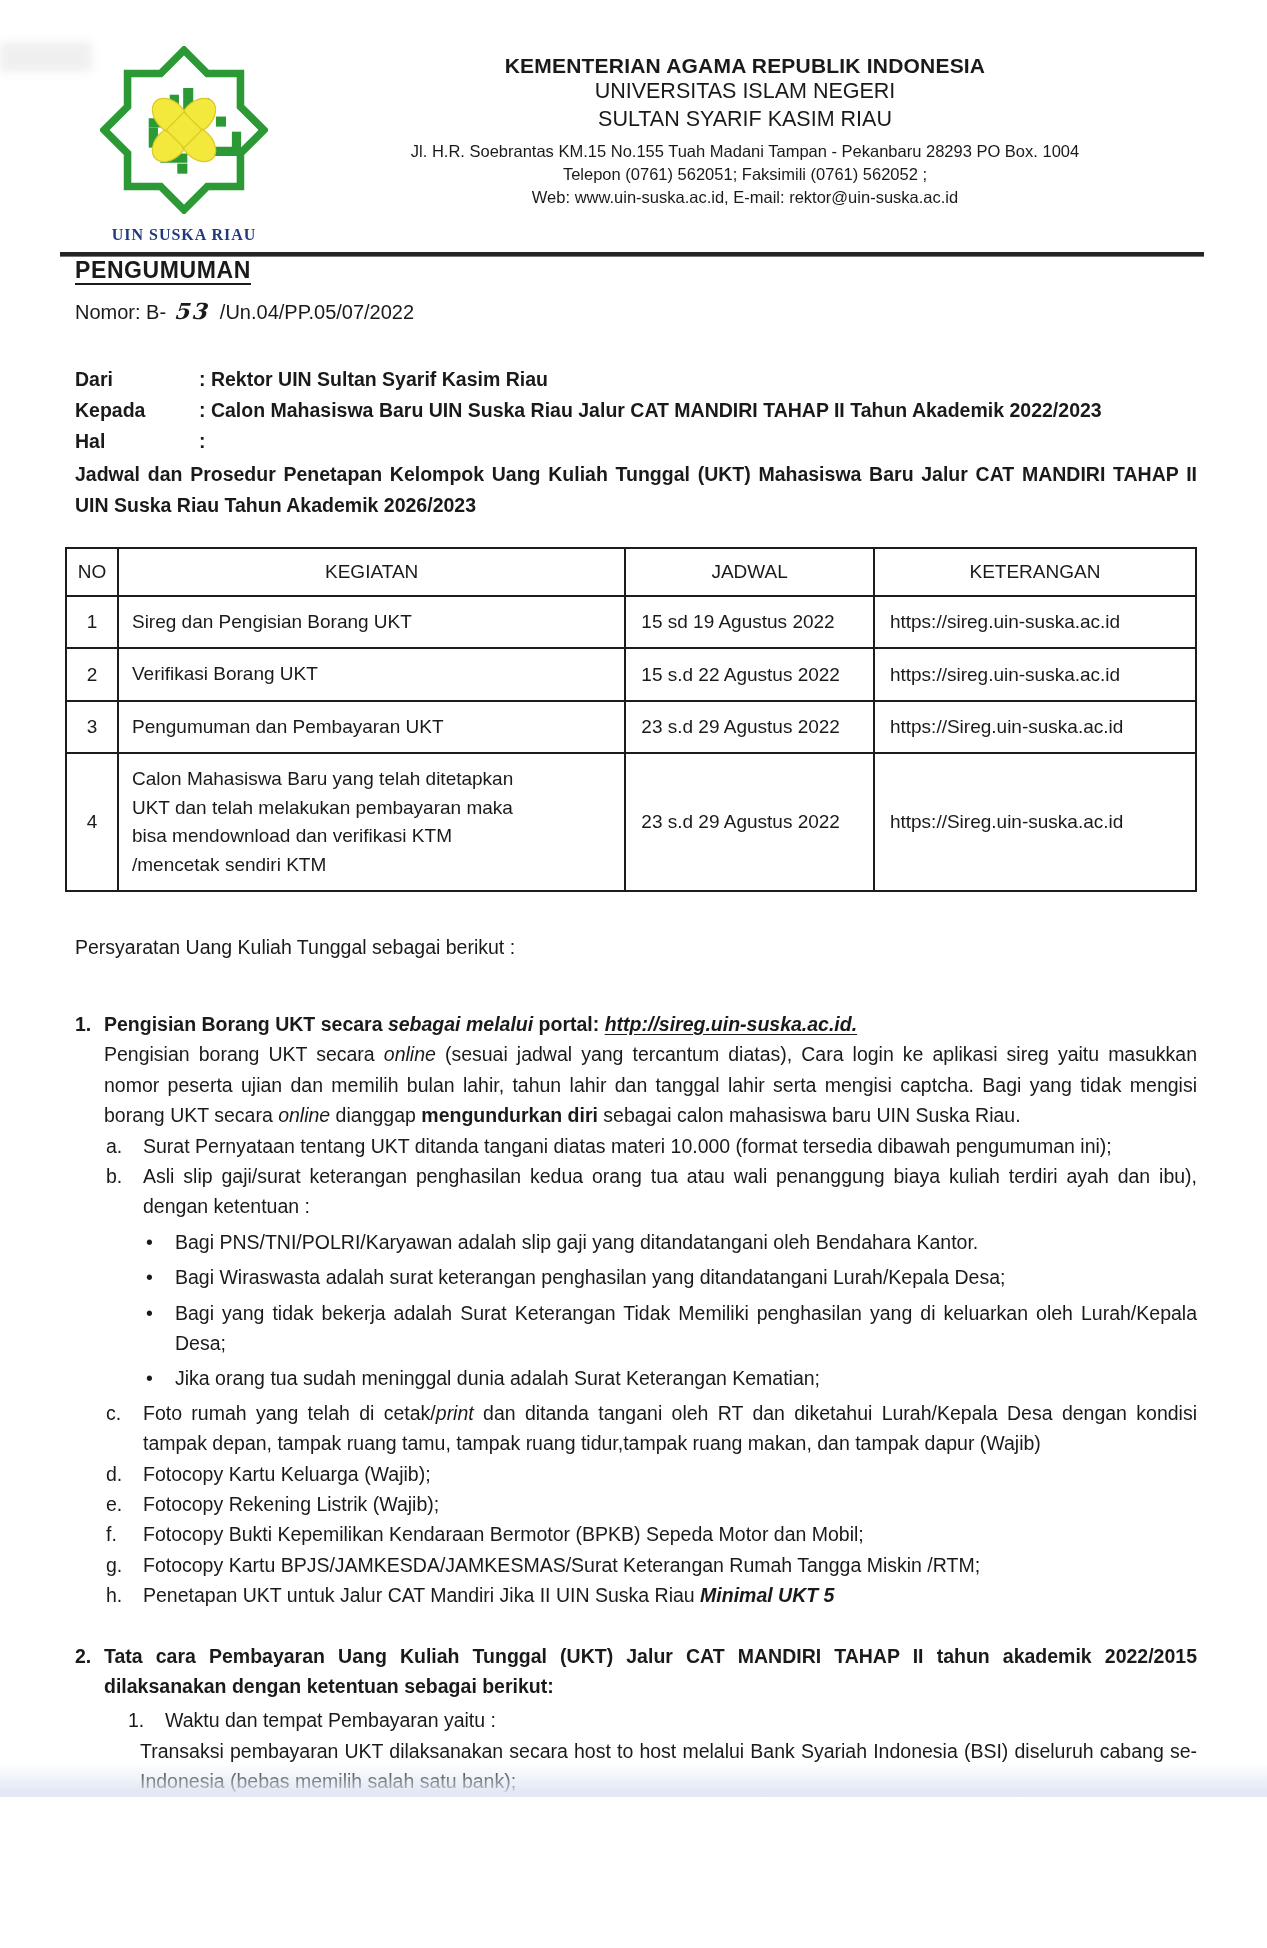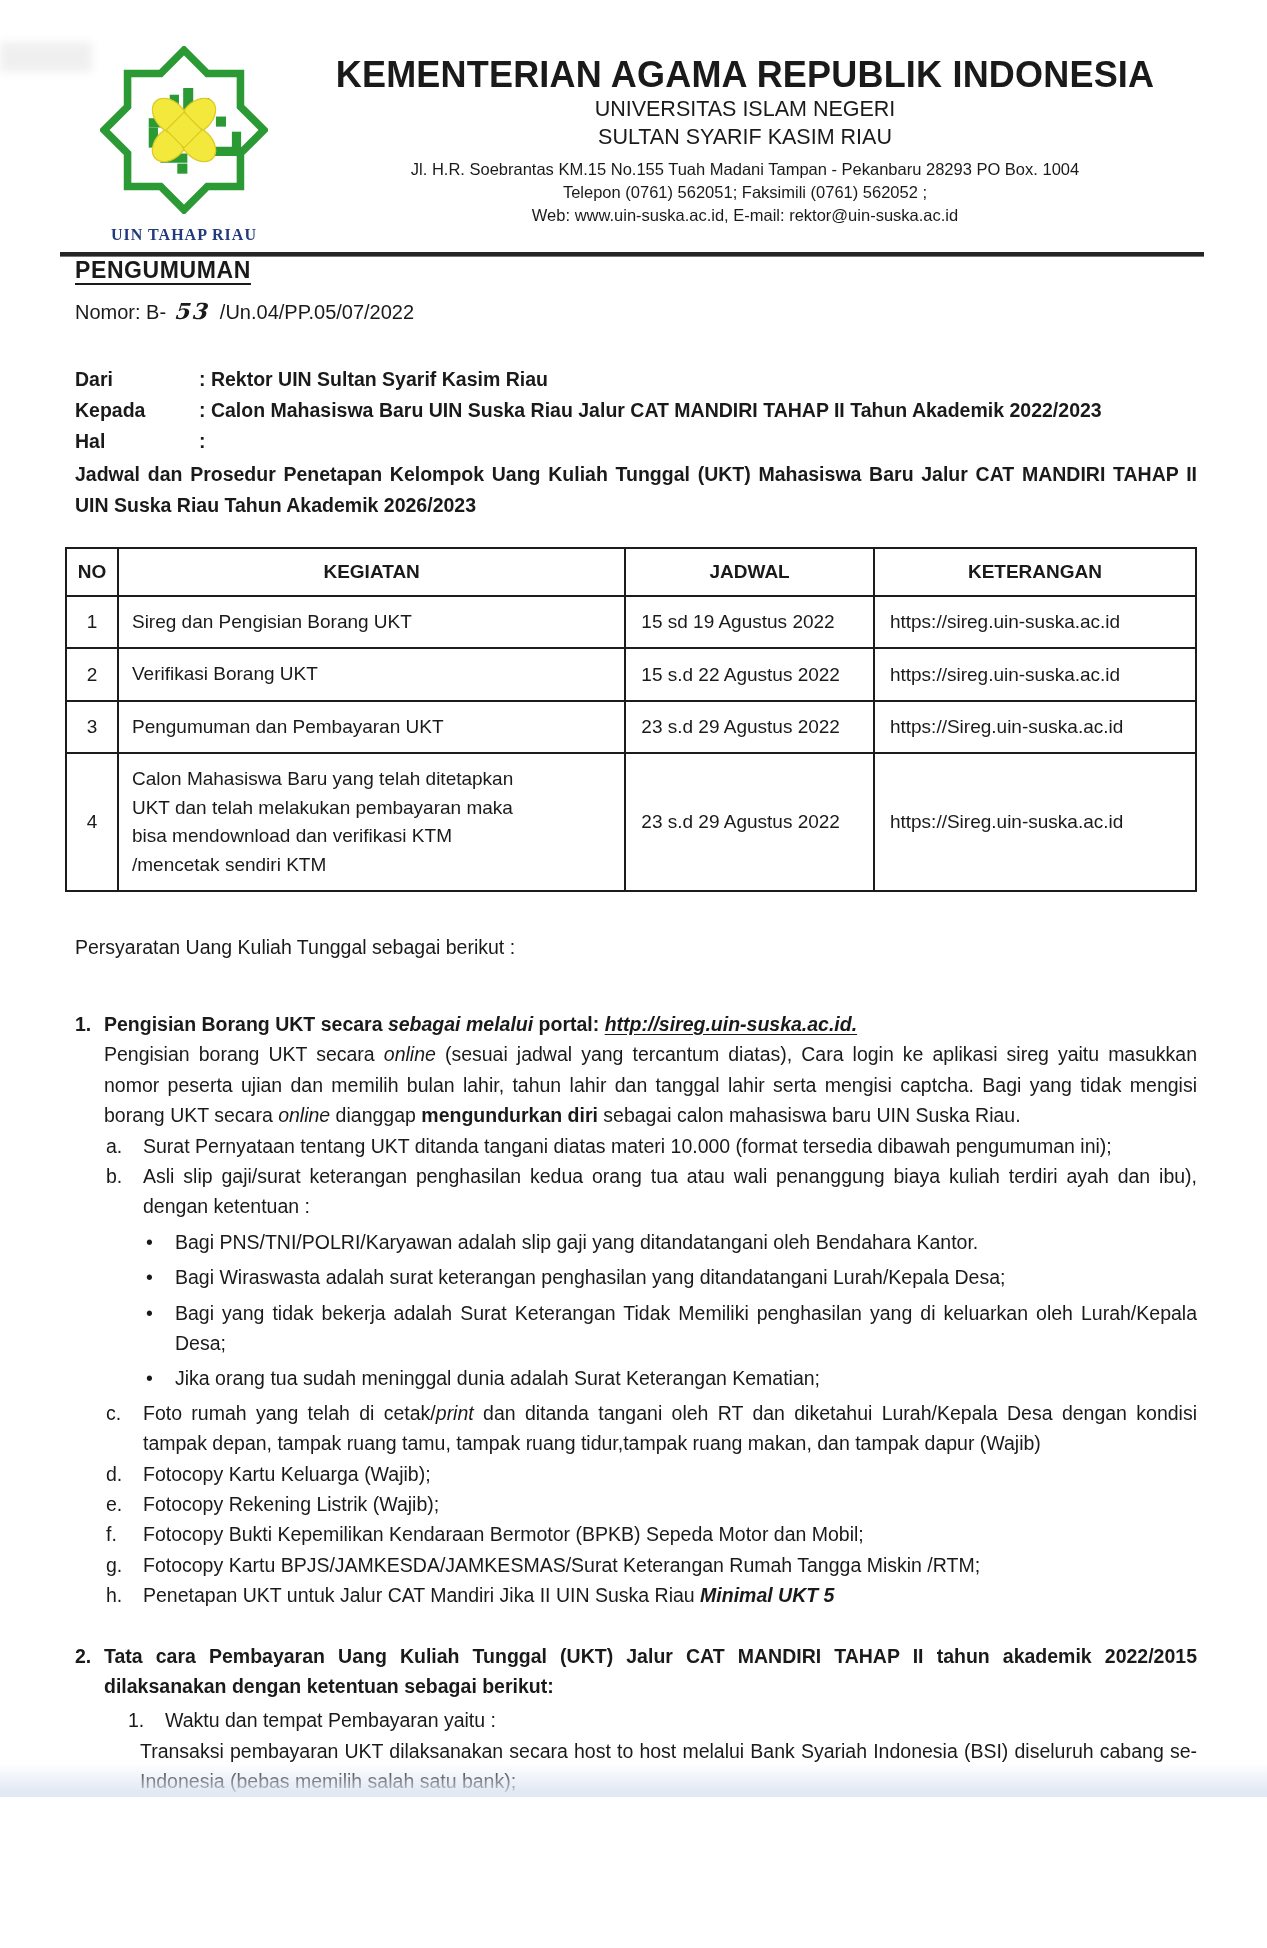--- a/index.html
+++ b/index.html
@@ -15,21 +15,21 @@
   .smudge{position:absolute;left:0;top:42px;width:92px;height:30px;background:#ececec;filter:blur(4px);opacity:.8;}
   .bottom-band{position:absolute;left:0;right:0;bottom:0;height:34px;
     background:linear-gradient(to bottom, rgba(223,230,243,0), #dde4f2 85%);opacity:.85;}
   
   .letterhead{display:flex;position:relative;}
   .logo-col{width:218px;flex:none;text-align:center;}
   .logo-col svg{display:block;margin:2px auto 0;}
   .logo-caption{margin-top:12px;font-family:"Liberation Serif", serif;font-weight:bold;
     font-size:16px;letter-spacing:1px;color:#223a7d;}
   .lh-text{flex:1;text-align:center;padding-top:10px;}
-  .lh1{font-size:36px;font-weight:bold;letter-spacing:.2px;}
+  .lh1{font-size:21px;font-weight:bold;letter-spacing:.2px;}
   .lh2{font-size:21.5px;font-weight:normal;line-height:1.28;}
   .lh3{font-size:16.5px;line-height:1.4;}
   .lh3.first{margin-top:7px;}
   .rule{height:4px;background:#252525;margin:8px -7px 0 -15px;border-bottom:1px solid #777;}
   
   .title-block{width:846px;}
   .doc-title{font-size:23px;font-weight:bold;text-decoration:underline;text-underline-offset:5px;
     text-decoration-thickness:2px;letter-spacing:.6px;}
   .doc-number{font-size:20px;margin-top:14px;}
   .hand{font-family:"DejaVu Serif", serif;font-style:italic;font-weight:bold;font-size:22px;
@@ -37,21 +37,21 @@
   
   .meta{margin-top:40px;font-size:19.5px;line-height:1.58;}
   .meta-row{display:flex;font-weight:bold;}
   .meta-label{width:124px;flex:none;}
   .meta-value{flex:1;text-align:justify;}
   .subject{font-weight:bold;font-size:19.5px;line-height:1.58;text-align:justify;margin-top:3px;}
   
   table.sched{border-collapse:collapse;margin-top:26px;margin-left:-10px;
     width:calc(100% + 10px);font-size:19px;}
   table.sched th, table.sched td{border:2.5px solid #1c1c1c;}
-  table.sched th{font-weight:bold;padding:12px 6px;font-size:19px;border-radius:6px;}
+  table.sched th{font-weight:normal;padding:12px 6px;font-size:19px;border-radius:6px;}
   td.no{text-align:center;width:36px;}
   td.keg{padding:11px 13px;line-height:1.5;}
   .keg-text{max-width:400px;}
   td.jad{padding:11px 15px;}
   td.ket{padding:11px 15px;}
   
   .persyaratan{margin-top:40px;font-size:19.5px;}
   .blk{font-size:19.5px;line-height:1.56;}
   .li-row{display:flex;}
   .li-num{width:29px;flex:none;font-weight:bold;}
@@ -100,21 +100,21 @@
           <rect x="92 " y="140" width="12" height="12"></rect>
         </g>
         <g transform="rotate(45 100 100)" fill="#f3e93c" stroke="#ddca25" stroke-width="1.5">
           <ellipse cx="100" cy="77" rx="17" ry="25"></ellipse>
           <ellipse cx="100" cy="123" rx="17" ry="25"></ellipse>
           <ellipse cx="77" cy="100" rx="25" ry="17"></ellipse>
           <ellipse cx="123" cy="100" rx="25" ry="17"></ellipse>
           <rect x="85" y="85" width="30" height="30"></rect>
         </g>
       </svg>
-      <div class="logo-caption">UIN TAHAP RIAU</div>
+      <div class="logo-caption">UIN SUSKA RIAU</div>
     </div>
     <div class="lh-text">
       <div class="lh1">KEMENTERIAN AGAMA REPUBLIK INDONESIA</div>
       <div class="lh2">UNIVERSITAS ISLAM NEGERI</div>
       <div class="lh2">SULTAN SYARIF KASIM RIAU</div>
       <div class="lh3 first">Jl. H.R. Soebrantas KM.15 No.155 Tuah Madani Tampan - Pekanbaru 28293 PO Box. 1004</div>
       <div class="lh3">Telepon (0761) 562051; Faksimili (0761) 562052 ;</div>
       <div class="lh3">Web: www.uin-suska.ac.id, E-mail: rektor@uin-suska.ac.id</div>
     </div>
   </header>

